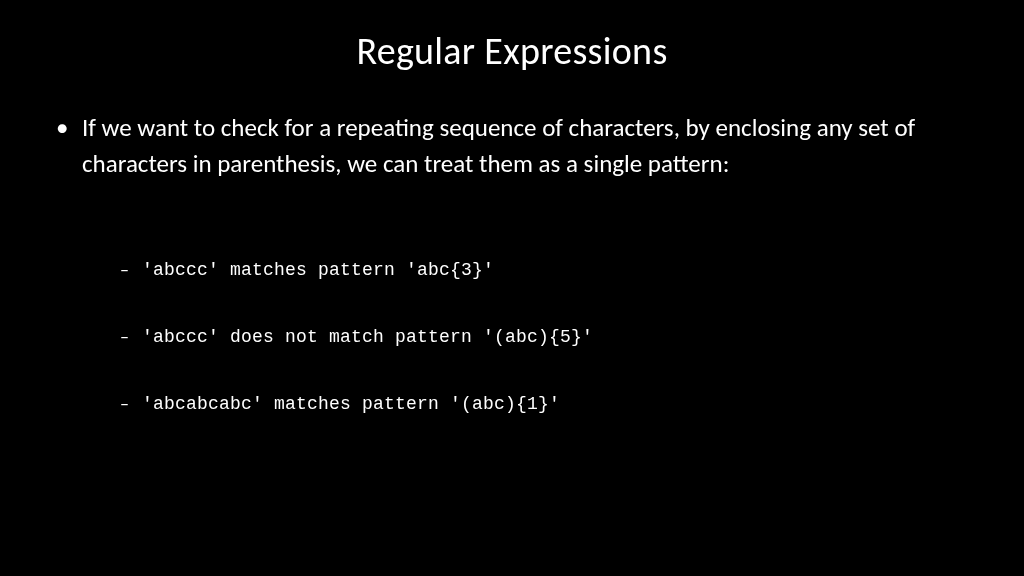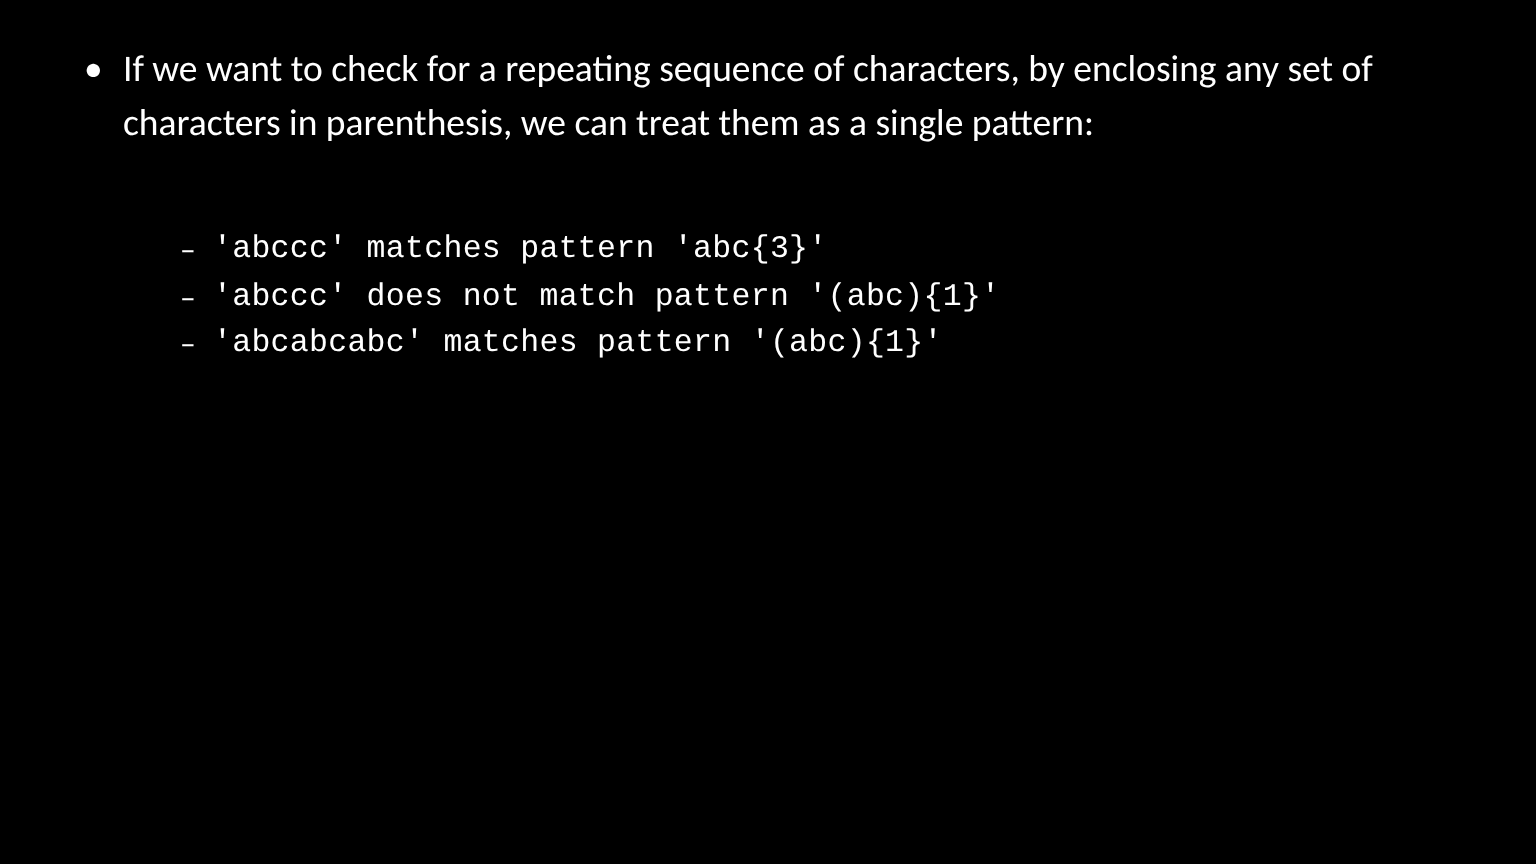--- a/index.html
+++ b/index.html
@@ -26,54 +26,56 @@
       text-align: center;
       margin-bottom: 36px;
       letter-spacing: 0.3px;
     }
     .main-bullet {
       list-style: none;
       padding-left: 32px;
       position: relative;
       font-size: 25px;
       line-height: 1.42;
-      margin-bottom: 52px;
+      margin-bottom: 76px;
     }
     .main-bullet::before {
       content: "•";
       position: absolute;
       left: 6px;
       top: 0;
       font-size: 25px;
     }
     .sub-list {
       list-style: none;
       padding-left: 70px;
     }
     .sub-item {
       position: relative;
       font-family: "Courier New", Courier, monospace;
-      font-size: 21px;
+      font-size: 18px;
       line-height: 1.5;
       padding-left: 22px;
       letter-spacing: 0.2px;
+      margin-top: 40px;
     }
     .sub-item::before {
       content: "–";
       position: absolute;
       left: 0;
       top: 0;
       font-family: Calibri, "Segoe UI", Arial, sans-serif;
     }
   </style>
 </head>
 <body>
 
 <div class="slide">
+  <h1 class="title">Regular Expressions</h1>
 
   <div class="main-bullet">If we want to check for a repeating sequence of characters, by enclosing any set of characters in parenthesis,  we can treat them as a single pattern:</div>
 
   <ul class="sub-list">
     <li class="sub-item">'abccc' matches pattern 'abc{3}'</li>
-    <li class="sub-item">'abccc' does not match pattern '(abc){1}'</li>
+    <li class="sub-item">'abccc' does not match pattern '(abc){5}'</li>
     <li class="sub-item">'abcabcabc' matches pattern '(abc){1}'</li>
   </ul>
 </div>
 
 </body></html>

